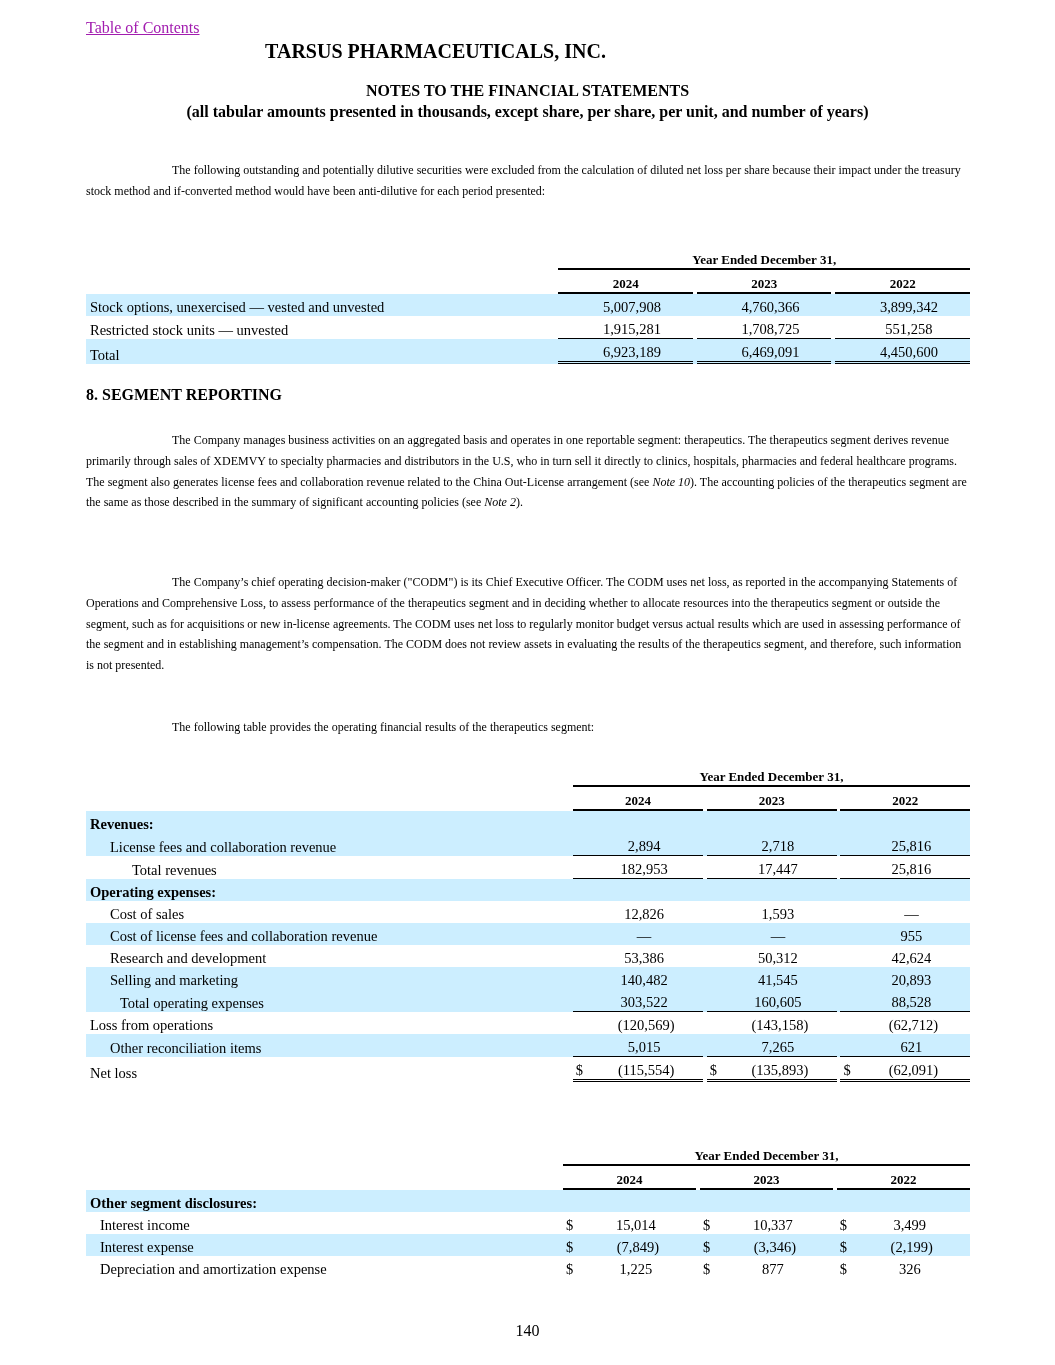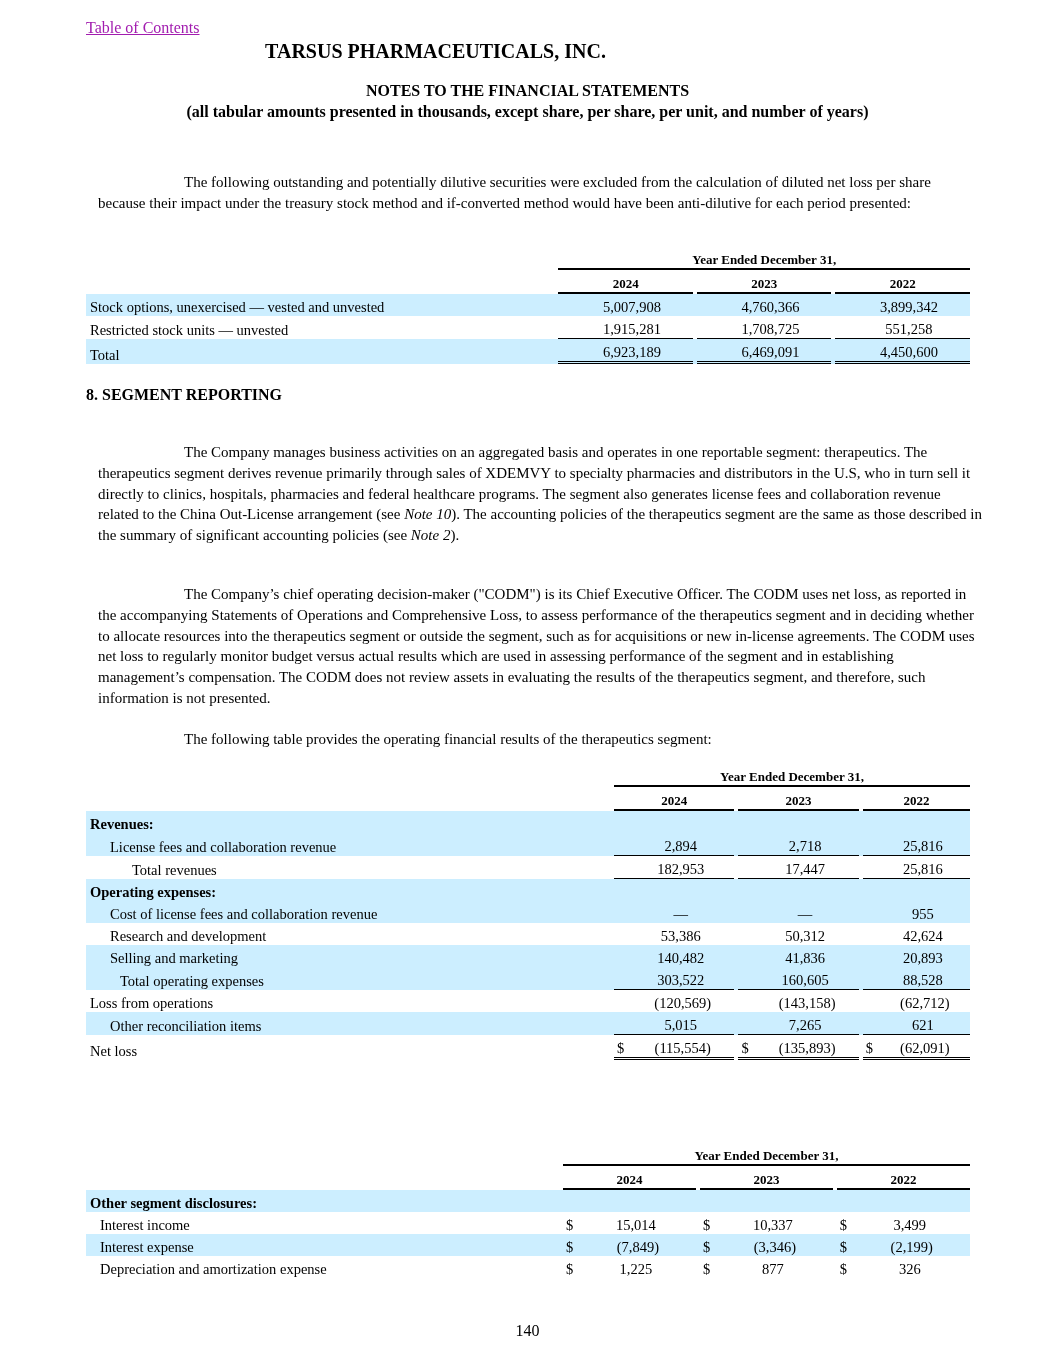--- a/index.html
+++ b/index.html
@@ -5,21 +5,21 @@
   html, body { margin: 0; padding: 0; background: #ffffff; }
   body {
     width: 1055px; height: 1365px; position: relative; overflow: hidden;
     font-family: "Liberation Serif", serif; color: #000; font-size: 15.5px;
   }
   a.toc { position: absolute; left: 86px; top: 19px; color: #a21caf; text-decoration: underline; font-size: 16px; }
   .center { text-align: center; font-weight: bold; }
   .co-name { position: absolute; left: 0; width: 871px; top: 40px; font-size: 20px; }
   .notes-title { position: absolute; left: 0; width: 1055px; top: 82px; font-size: 16px; }
   .notes-sub { position: absolute; left: 0; width: 1055px; top: 103px; font-size: 16px; }
-  p.para { position: absolute; left: 86px; width: 884px; margin: 12px; line-height: 20.8px; text-indent: 86px; font-size: 15px; }
+  p.para { position: absolute; left: 86px; width: 884px; margin: 0; line-height: 20.8px; text-indent: 86px; font-size: 12px; }
   .h8 { position: absolute; left: 86px; top: 386px; font-weight: bold; font-size: 16px; }
 
   table.fin { position: absolute; left: 86px; width: 884px; border-collapse: separate; border-spacing: 0; font-size: 14.5px; }
   table.fin td { padding: 0; height: 22px; vertical-align: bottom; }
   .hl td { background: #cceeff; }
   .lab { width: 482px; padding-left: 4px !important; }
   .ind1 { padding-left: 24px !important; }
   .ind2 { padding-left: 46px !important; }
   .ind3 { padding-left: 34px !important; }
   .ind4 { padding-left: 14px !important; }
@@ -138,20 +138,31 @@
         <td class="gap"></td>
     <td class="dol b1"></td>
         <td class="num b1">17,447</td>
         <td class="gap"></td>
     <td class="dol b1"></td>
         <td class="num b1">25,816</td>
   </tr>
   <tr class="hl">
     <td class="lab bold" colspan="9">Operating expenses:</td>
   </tr>
+  <tr>
+    <td class="lab ind1">Cost of sales</td>
+    <td class="dol"></td>
+        <td class="num c1">12,826</td>
+        <td class="gap"></td>
+    <td class="dol"></td>
+        <td class="num c1">1,593</td>
+        <td class="gap"></td>
+    <td class="dol"></td>
+        <td class="num c1">—</td>
+  </tr>
   <tr class="hl">
     <td class="lab ind1">Cost of license fees and collaboration revenue</td>
     <td class="dol"></td>
         <td class="num">—</td>
         <td class="gap"></td>
     <td class="dol"></td>
         <td class="num">—</td>
         <td class="gap"></td>
     <td class="dol"></td>
         <td class="num">955</td>
@@ -166,21 +177,21 @@
         <td class="gap"></td>
     <td class="dol"></td>
         <td class="num">42,624</td>
   </tr>
   <tr class="hl">
     <td class="lab ind1">Selling and marketing</td>
     <td class="dol"></td>
         <td class="num">140,482</td>
         <td class="gap"></td>
     <td class="dol"></td>
-        <td class="num">41,836</td>
+        <td class="num">41,545</td>
         <td class="gap"></td>
     <td class="dol"></td>
         <td class="num">20,893</td>
   </tr>
   <tr class="hl">
     <td class="lab ind3">Total operating expenses</td>
     <td class="dol b1"></td>
         <td class="num b1">303,522</td>
         <td class="gap"></td>
     <td class="dol b1"></td>

